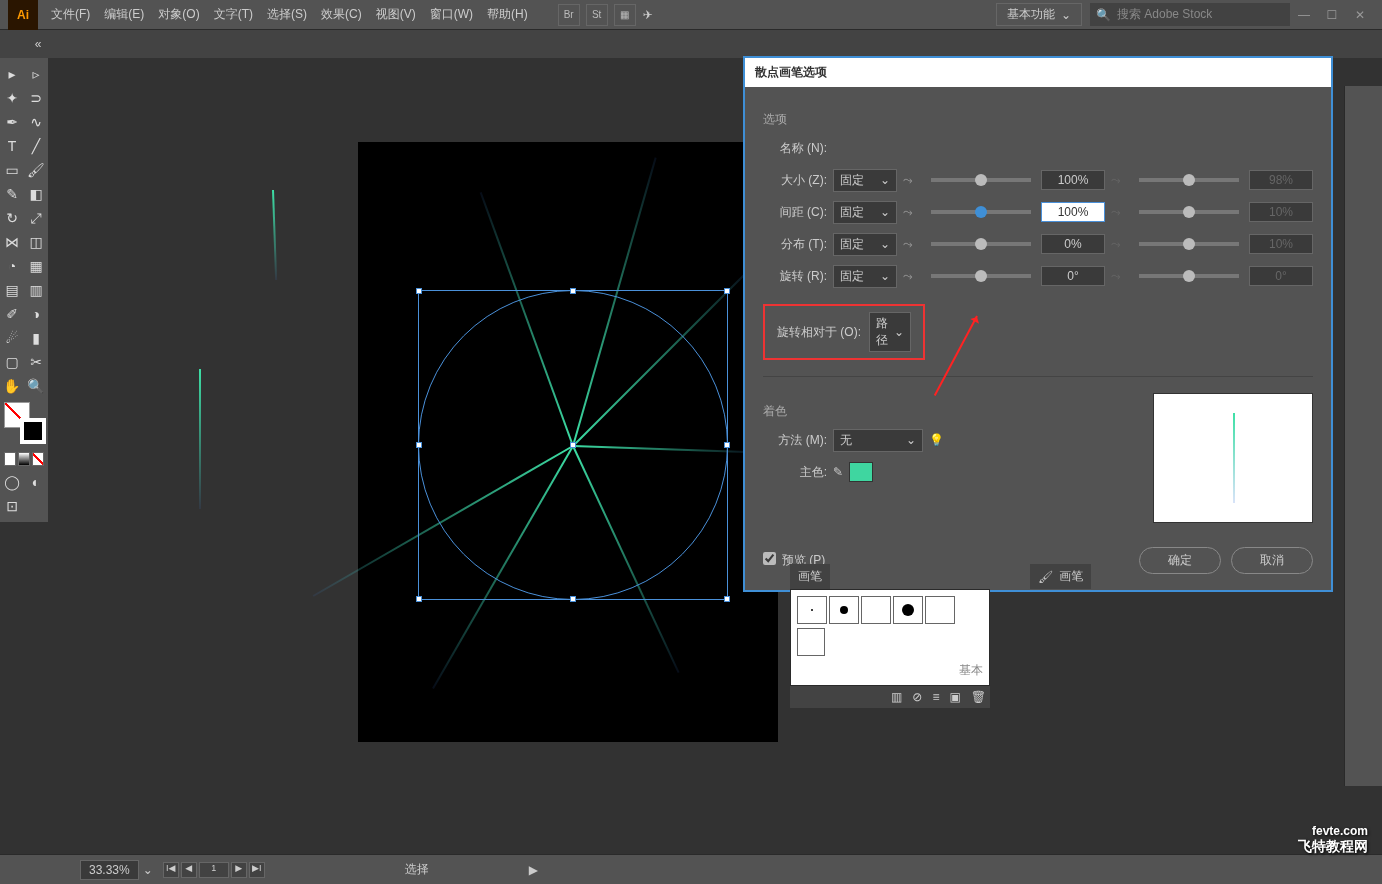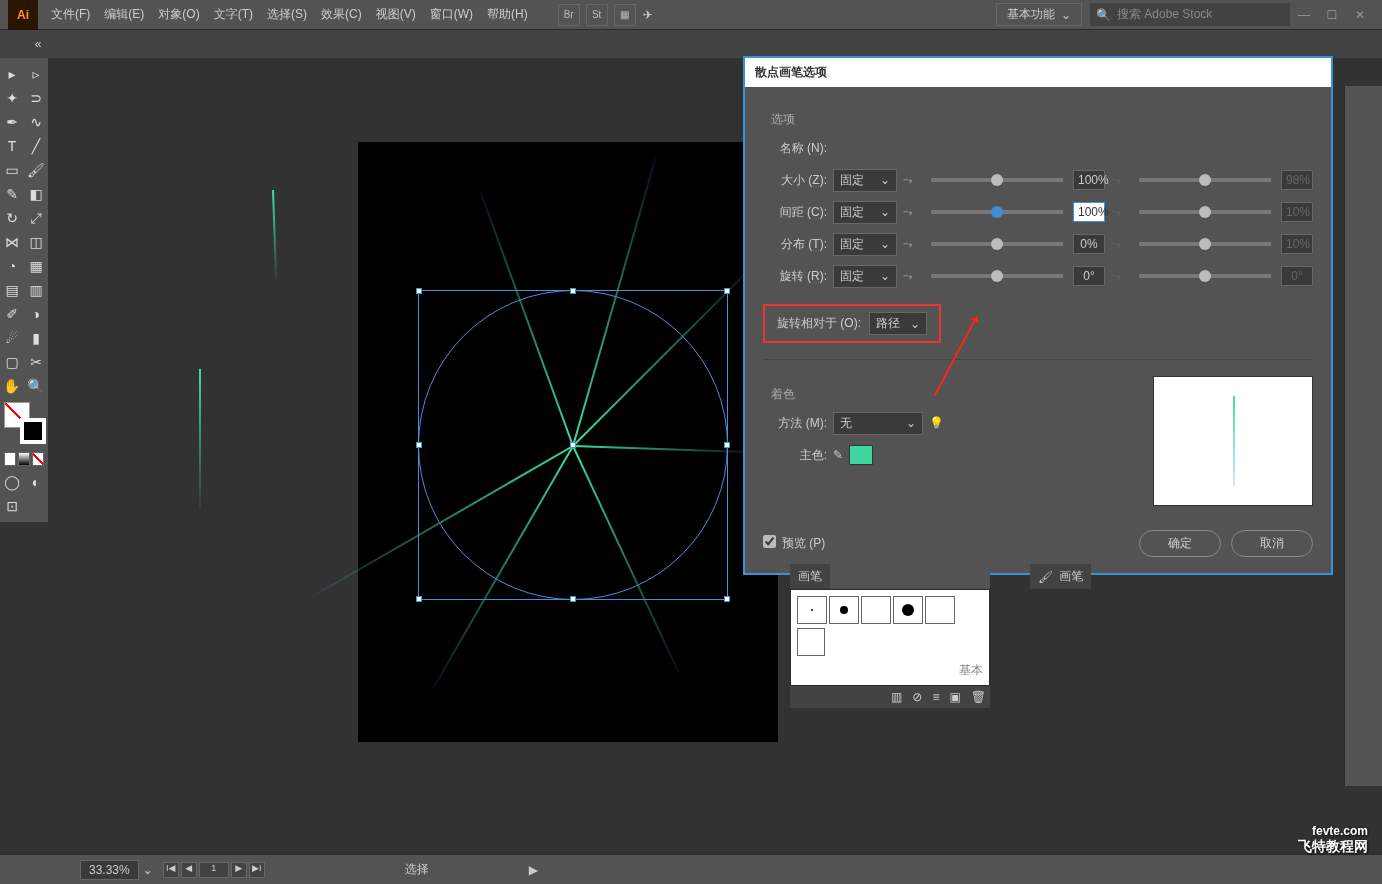--- a/index.html
+++ b/index.html
@@ -38,30 +38,30 @@
 .artboard { position: absolute; left: 310px; top: 84px; width: 420px; height: 600px; background: #000; }
 .sel-rect { position: absolute; left: 60px; top: 148px; width: 310px; height: 310px; border: 1px solid #4a90d9; }
 .handle { position: absolute; width: 6px; height: 6px; background: #fff; border: 1px solid #4a90d9; }
 .circle-path { position: absolute; left: 60px; top: 148px; width: 310px; height: 310px; border: 1px solid #4a90d9; border-radius: 50%; }
 .ray { position: absolute; height: 2px; background: linear-gradient(90deg, #3de0a6, rgba(61,116,224,0.1)); transform-origin: left center; }
 
 
 .dialog { position: absolute; left: 743px; top: 56px; width: 590px; background: #535353; border: 2px solid #3f8fd6; }
 .dlg-title { background: #fff; color: #333; padding: 6px 10px; font-weight: bold; }
 .dlg-body { padding: 14px 18px; }
-.section-label { color: #aaa; margin: 10px 8px 6px; }
+.section-label { color: #aaa; margin: 10px 0 6px; }
 .form-row { display: flex; align-items: center; height: 28px; margin: 4px 0; gap: 6px; }
 .form-row .lbl { width: 64px; text-align: right; }
 .text-input { background: #3a3a3a; border: 1px solid #666; padding: 3px 6px; flex: 1; color: #ddd; }
 .dropdown { background: #3a3a3a; border: 1px solid #666; padding: 2px 6px; width: 64px; display: flex; justify-content: space-between; align-items: center; }
 .curve-icon { width: 18px; height: 14px; color: #999; }
 .slider { flex: 1; height: 4px; background: #777; position: relative; margin: 0 4px; }
 .slider .thumb { position: absolute; width: 12px; height: 12px; background: #bbb; border-radius: 50%; top: -4px; left: 50%; transform: translateX(-50%); }
 .slider .thumb.blue { background: #3f8fd6; }
-.val-input { width: 32px; background: #3a3a3a; border: 1px solid #666; padding: 2px 4px; text-align: center; }
+.val-input { width: 64px; background: #3a3a3a; border: 1px solid #666; padding: 2px 4px; text-align: center; }
 .val-input.active { background: #fff; color: #333; border: 1px solid #4a90d9; }
 .disabled { color: #666; }
 .rotate-row { display: flex; justify-content: flex-start; margin: 14px 0; }
 .rotate-box { border: 2px solid #e33; padding: 6px 12px; display: flex; align-items: center; gap: 8px; }
 .divider { border-top: 1px solid #444; margin: 16px 0; }
 .color-section { display: flex; gap: 29px; }
 .color-left { flex: 1; }
 .preview-box { width: 160px; height: 130px; background: #fff; border: 1px solid #333; position: relative; }
 .preview-line { position: absolute; left: 50%; top: 15%; width: 2px; height: 70%; background: linear-gradient(180deg, #3de0a6, rgba(61,116,224,0.2)); }
 .dlg-footer { display: flex; align-items: center; padding: 10px 18px 16px; }
@@ -314,21 +314,21 @@
       <span class="curve-icon disabled">⤳</span>
       <div class="slider disabled">
           <div class="thumb"></div>
         </div>
       <div class="val-input disabled">0°</div>
     </div>
 
     <div class="rotate-row">
       <div class="rotate-box">
         <span>旋转相对于 (O):</span>
-        <div class="dropdown" style="width:58px">
+        <div class="dropdown" style="width:42px">
             <span>路径</span>
             <span>⌄</span>
           </div>
       </div>
     </div>
 
     <div class="divider"></div>
 
     <div class="color-section">
       <div class="color-left">

